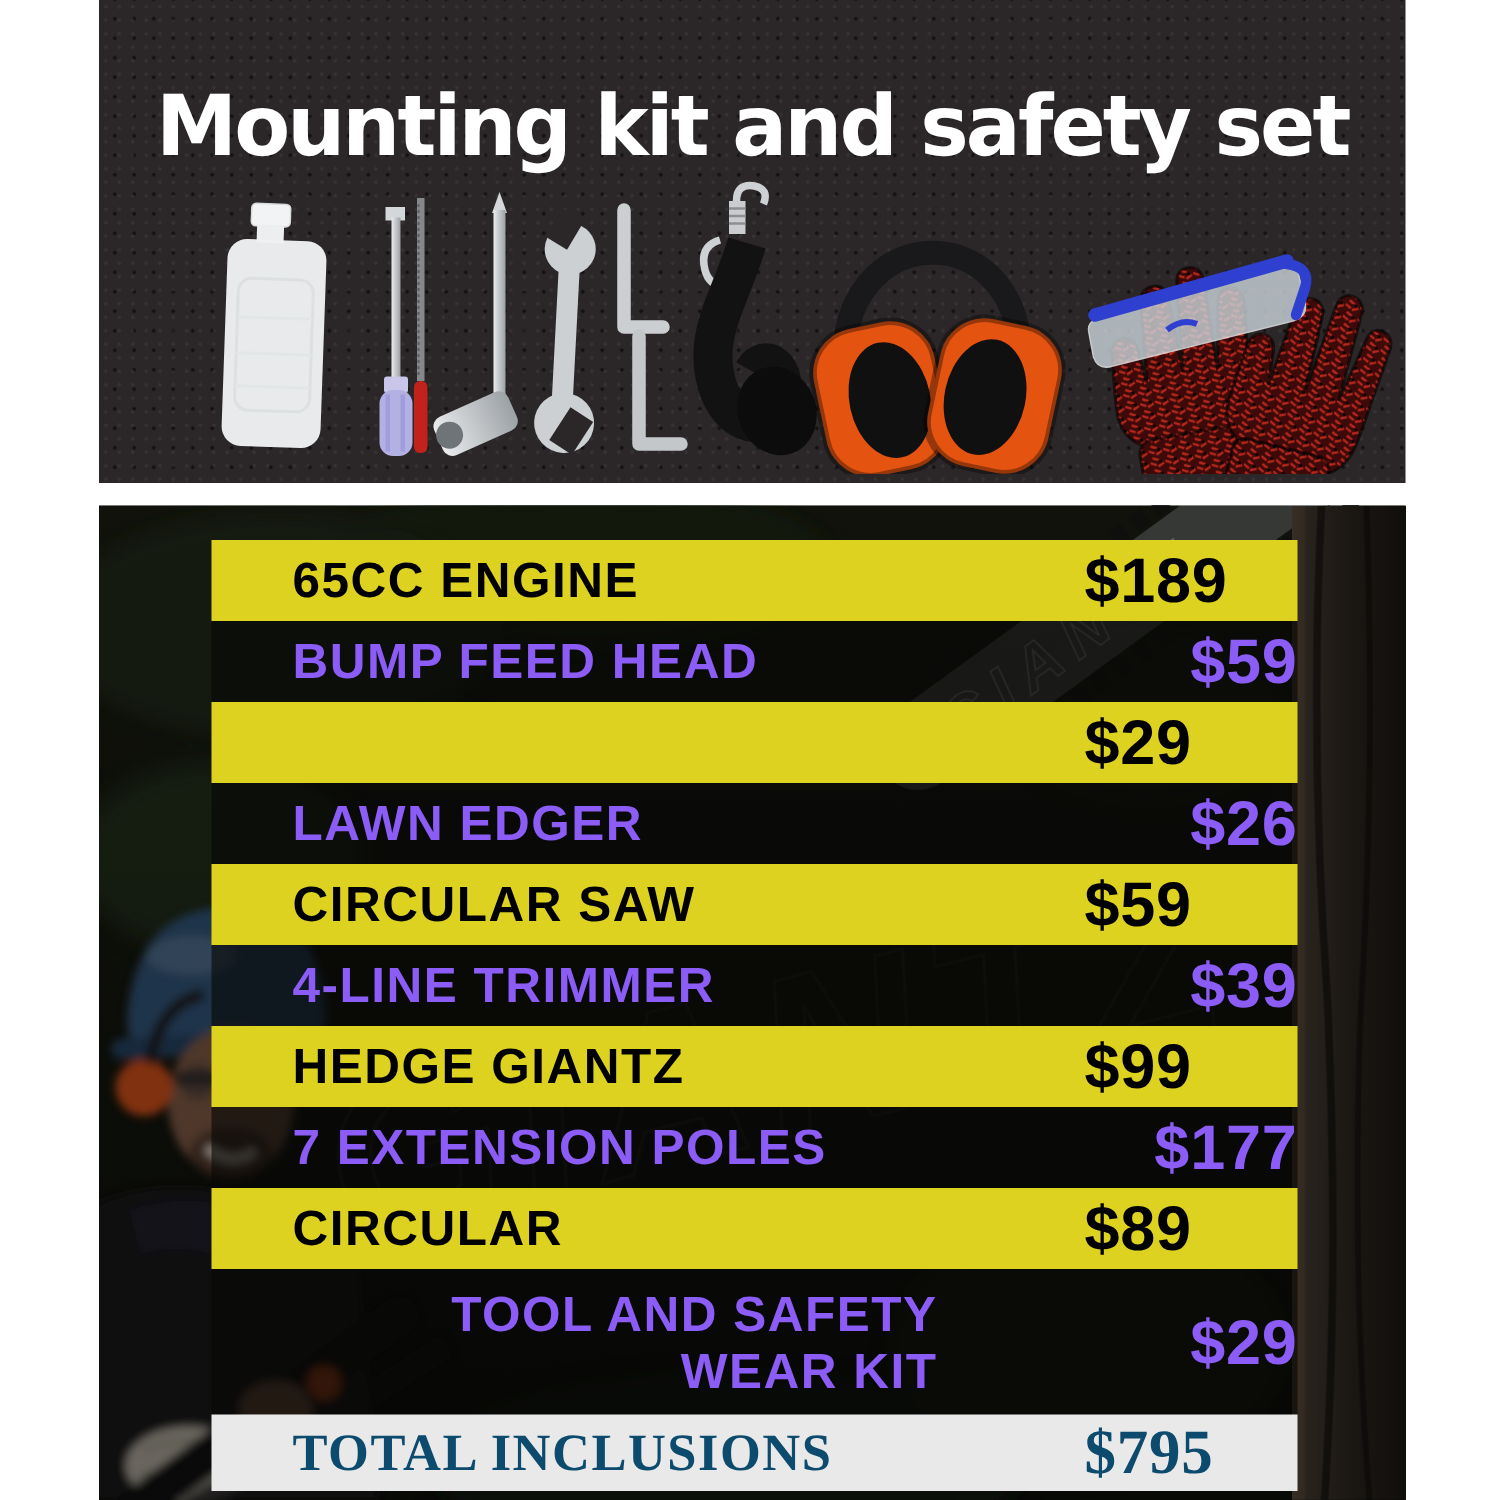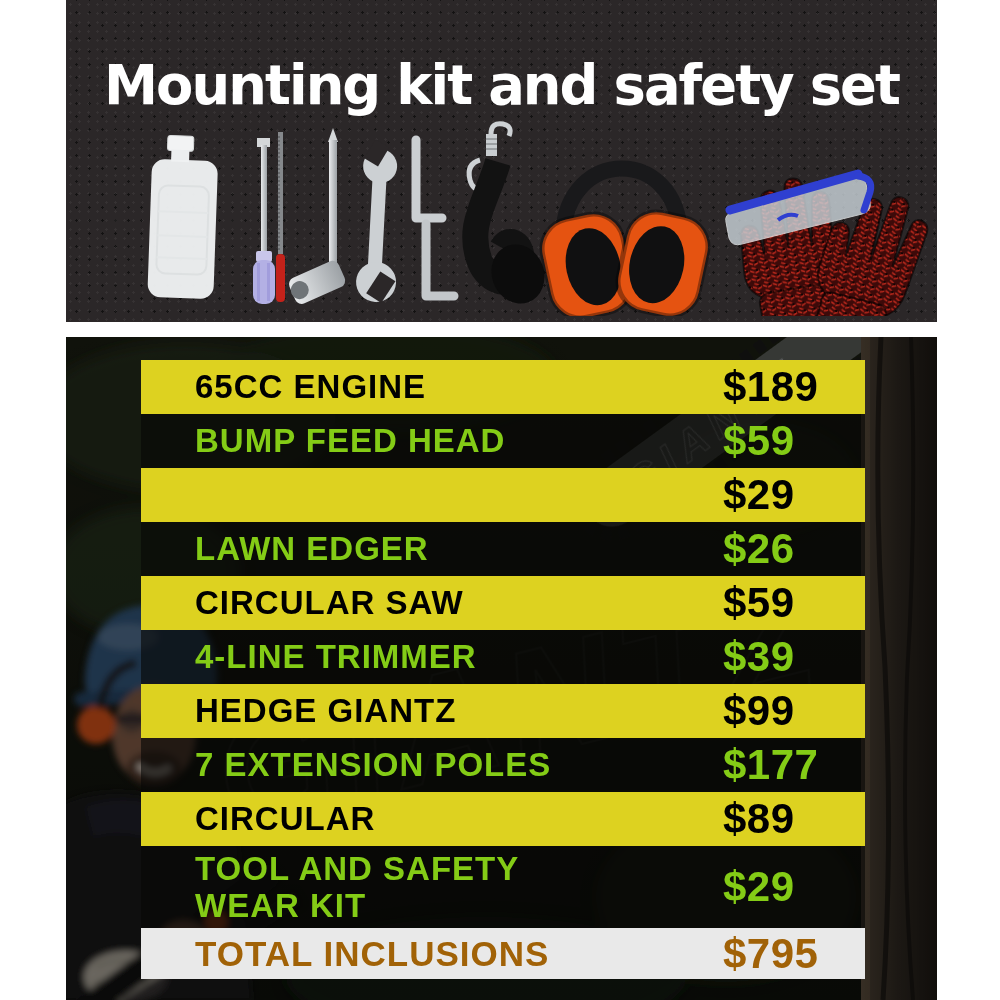--- a/index.html
+++ b/index.html
@@ -18,23 +18,23 @@
     transform:scaleX(.97);}
   #tools-svg{position:absolute;left:0;top:116px;}
 
   
   #bottom-panel{top:337px;height:663px;background:#11130d;}
   #photo-svg{position:absolute;left:0;top:0;}
 
   #price-table{position:absolute;left:75px;top:23px;width:724px;}
   .row{display:flex;align-items:center;height:54px;}
   .row.yellow{background:var(--yellow,#ddd220);color:#000000;}
-  .row.dark{background:rgba(8,8,6,0.62);color:#84cc16;}
-  .row.white{background:var(--total-bg,#e9e9e9);color:#a16207;height:51px;}
-  .row.tall{height:82px;}
+  .row.dark{background:rgba(8,8,6,0.62);color:#8b5cf6;text-align:right;}
+  .row.white{background:var(--total-bg,#e9e9e9);color:#0c4a6e;height:51px;font-family:Liberation Serif, serif;}
+  .row.tall{height:97px;}
   .item-name{flex:none;max-width:430px;padding-left:54px;font-weight:bold;font-size:33px;
     letter-spacing:1px;line-height:1.13;}
   .row.white .item-name{font-size:35px;}
   .item-price{margin-left:auto;flex:none;width:142px;font-weight:bold;font-size:42px;
     letter-spacing:.5px;line-height:1;}
 </style>
 </head>
 <body>
 
 <div class="page">

